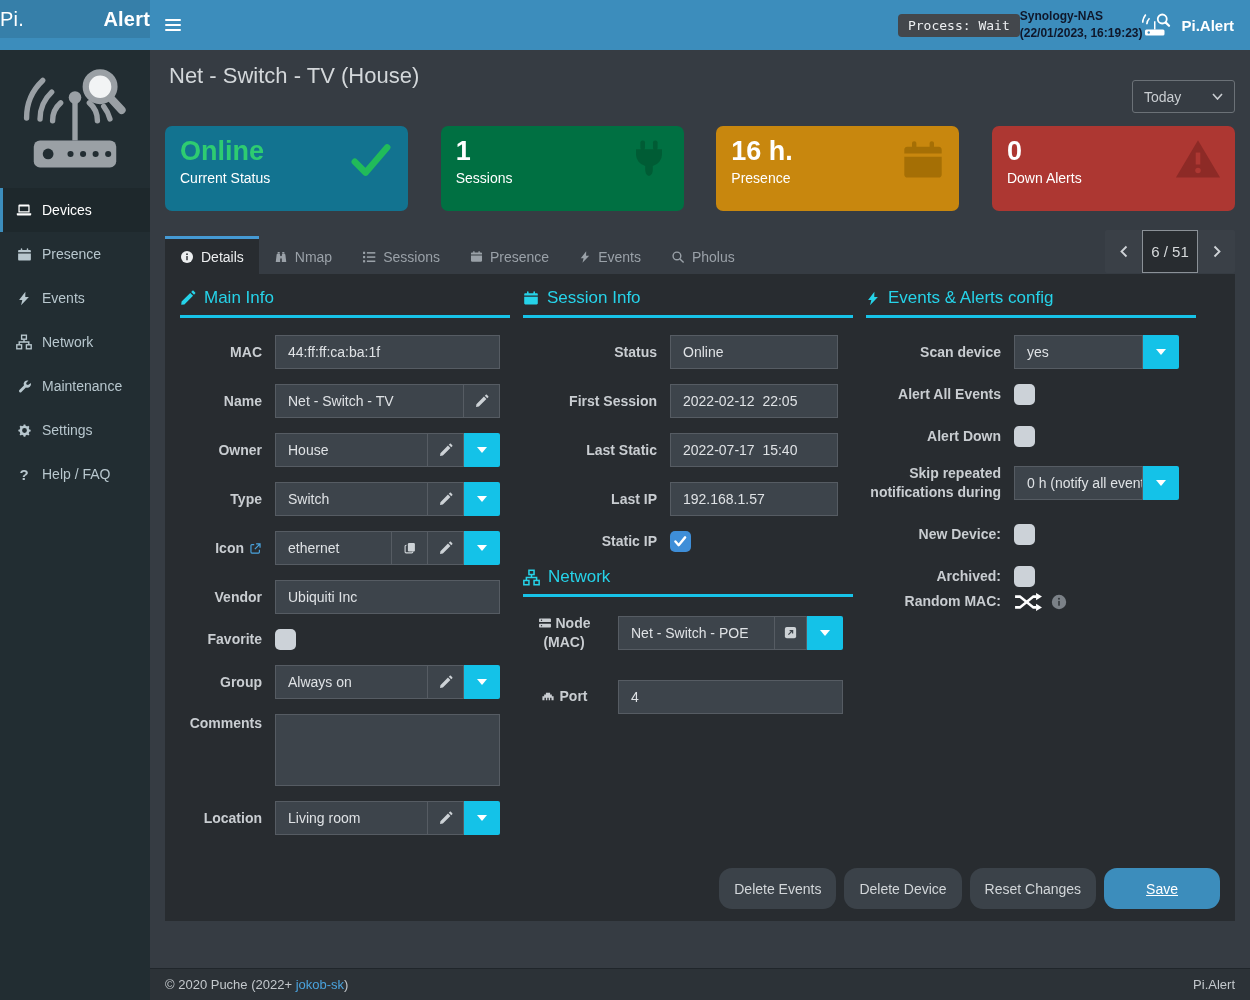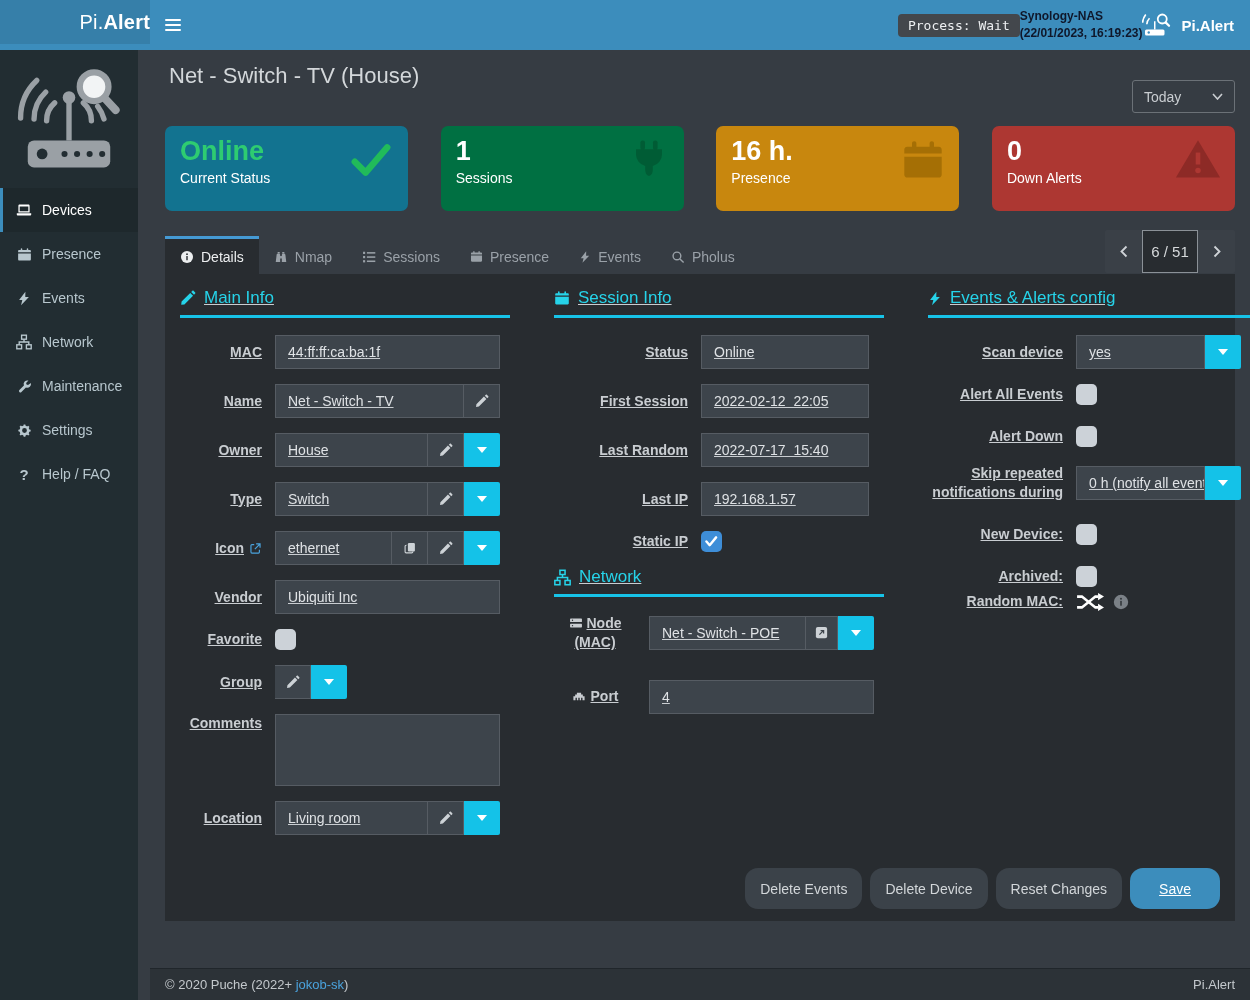--- a/index.html
+++ b/index.html
@@ -7,32 +7,32 @@
   body {
     width:1250px; height:1000px; overflow:hidden;
     background:#363c43;
     font-family:"Liberation Sans", sans-serif;
     color:#c9cdd1;
   }
   .app { position:relative; width:1250px; height:1000px; }
 
   
   .navbar { position:absolute; top:0; left:0; right:0; height:50px; background:#3c8dbc; display:flex; z-index:20; }
-  .logo { width:150px; height:44px; background:#367fa9; color:#fff; display:flex; align-items:center; justify-content:flex-end; font-size:20px; letter-spacing:.2px; }
+  .logo { width:150px; height:38px; background:#367fa9; color:#fff; display:flex; align-items:center; justify-content:space-between; font-size:20px; letter-spacing:.2px; }
   .logo .bold { font-weight:700; }
   .nav-main { flex:1; display:flex; align-items:center; }
   .hamburger { width:46px; height:50px; display:flex; flex-direction:column; align-items:center; justify-content:center; gap:3px; cursor:pointer; }
   .hamburger i { display:block; width:16px; height:2px; background:#fff; border-radius:1px; }
   .nav-right { margin-left:auto; display:flex; align-items:center; padding-right:16px; }
   .process-badge { font-family:"DejaVu Sans Mono", monospace; font-size:13px; color:#eef0f2; background:#43474c; padding:4px 10px; border-radius:4px; }
   .host-info { color:#0f172a; font-size:12px; font-weight:700; line-height:1.4; }
   .nav-brand { display:flex; align-items:center; gap:9px; color:#fff; font-weight:700; font-size:15px; }
 
   
-  .sidebar { position:absolute; top:50px; left:0; width:138px; bottom:0; background:#222d32; z-index:10; }
+  .sidebar { position:absolute; top:50px; left:0; width:150px; bottom:0; background:#222d32; z-index:10; }
   .sidebar-logo { height:138px; display:flex; align-items:center; justify-content:center; }
   .menu-item { display:flex; align-items:center; gap:9px; height:44px; padding-left:12px; color:#b8c7ce; font-size:14px; border-left:3px solid transparent; cursor:pointer; }
   .menu-item.active { background:#1e282c; border-left-color:#3c8dbc; color:#fff; }
   .menu-item .micon { width:18px; display:flex; justify-content:center; flex-shrink:0; }
   .qmark { font-size:15px; font-weight:700; color:inherit; }
 
   
   .main { position:absolute; left:150px; top:50px; right:0; bottom:32px; padding:0 15px; }
   .page-head { display:flex; justify-content:space-between; align-items:flex-start; padding-top:9px; }
   .page-title { margin:4px; font-size:22px; font-weight:400; color:#d3d7da; }
@@ -58,21 +58,21 @@
   .tabs-row { display:flex; justify-content:space-between; align-items:flex-end; margin-top:19px; }
   .tabs { display:flex; }
   .tab { display:flex; align-items:center; gap:7px; height:38px; padding:0 15px; border-top:3px solid transparent; color:#9aa1a8; font-size:14px; cursor:pointer; }
   .tab.active { background:#282c30; border-top-color:#459ad4; color:#eceeef; }
   .pager { display:flex; margin-bottom:1px; }
   .pager-btn { width:37px; height:43px; background:#3a4047; display:flex; align-items:center; justify-content:center; color:#cfd3d7; cursor:pointer; border-radius:2px; }
   .pager-pos { width:56px; height:43px; border:1px solid #8b9197; background:#282c30; display:flex; align-items:center; justify-content:center; color:#d6d9db; font-size:15px; }
 
   
   .panel { background:#282c30; padding:14px 15px 12px; min-height:588px; }
-  .columns { display:flex; gap:44px;text-decoration:underline; }
+  .columns { display:flex; gap:13px; }
   .col { width:330px; flex-shrink:0; }
   .sec-head { display:flex; align-items:center; gap:8px; color:#26d3e9; font-size:17px; padding-bottom:7px; border-bottom:3px solid #17c3e8; margin-bottom:17px; }
   .sec-head.second { margin-top:6px; }
 
   .frow { display:flex; align-items:center; margin-bottom:15px; }
   .frow.top { align-items:flex-start; }
   .flabel { width:95px; padding-right:13px; text-align:right; font-size:14px; font-weight:700; color:#c9cdd1; line-height:1.35; flex-shrink:0; }
   .fctrl { display:flex; width:225px; }
   .col2 .flabel { width:147px; }
   .col2 .fctrl { width:168px; }
@@ -89,21 +89,21 @@
   .caret { width:0; height:0; border-left:5px solid transparent; border-right:5px solid transparent; border-top:6px solid #fff; }
   .tarea { width:225px; height:72px; background:#3d444b; border:1px solid #565c63; color:#dfe2e5; font-size:14px; padding:6px 10px; resize:none; font-family:"Liberation Sans", sans-serif; }
   .cb { width:21px; height:21px; border-radius:5px; background:#ccd2d8; cursor:pointer; display:flex; align-items:center; justify-content:center; }
   .cb.checked { background:#3e8ed8; }
   .label-inline-icon { color:#4aa3dd; margin-left:5px; display:inline-block; vertical-align:-2px; }
   .shuffle-wrap { display:flex; align-items:center; gap:9px; color:#fff; }
 
   
   .actions { display:flex; justify-content:flex-end; gap:8px; margin-top:18px; padding-right:0; }
   .btn { height:41px; padding:0 15px; background:#3b4249; color:#d2d6d9; font-size:14px; border:none; border-radius:13px; cursor:pointer; font-family:"Liberation Sans", sans-serif; }
-  .btn.primary { background:#3c8dbc; color:#fff; padding:0 29px;text-decoration:underline; }
+  .btn.primary { background:#3c8dbc; color:#fff; padding:0 42px;text-decoration:underline; }
 
   
   .footer { position:absolute; left:150px; right:0; bottom:0; height:32px; background:#2c3237; border-top:1px solid #20262b; display:flex; align-items:center; justify-content:space-between; padding:0 15px; font-size:13px; color:#c3c8cc; z-index:15; }
   .footer a { color:#4aa3dd; text-decoration:none; cursor:pointer; }
   svg { display:block; }
 </style>
 </head>
 <body>
 
 <div class="app">
@@ -451,20 +451,21 @@
           <div class="frow">
             <label class="flabel">Favorite</label>
             <div class="fctrl">
               <span class="cb"></span>
             </div>
           </div>
 
           <div class="frow">
             <label class="flabel">Group</label>
             <div class="fctrl">
+              <input class="tinput" value="Always on" style="">
               <span class="addon">
                   <svg width="14" height="14" viewBox="0 0 20 20" fill="currentColor">
                     <path d="M2 14.5L12.8 3.7l3.5 3.5L5.5 18l-4 .5.5-4zM14 2.5L15.5 1c.4-.4 1-.4 1.4 0L19 3.1c.4.4.4 1 0 1.4L17.5 6 14 2.5z"></path>
                   </svg>
                 </span>
               <span class="dd">
                   <span class="caret"></span>
                 </span>
             </div>
           </div>
@@ -510,21 +511,21 @@
           </div>
 
           <div class="frow">
             <label class="flabel">First Session</label>
             <div class="fctrl">
               <input class="tinput" value="2022-02-12  22:05" style="">
             </div>
           </div>
 
           <div class="frow">
-            <label class="flabel">Last Random</label>
+            <label class="flabel">Last Static</label>
             <div class="fctrl">
               <input class="tinput" value="2022-07-17  15:40" style="">
             </div>
           </div>
 
           <div class="frow">
             <label class="flabel">Last IP</label>
             <div class="fctrl">
               <input class="tinput" value="192.168.1.57" style="">
             </div>

